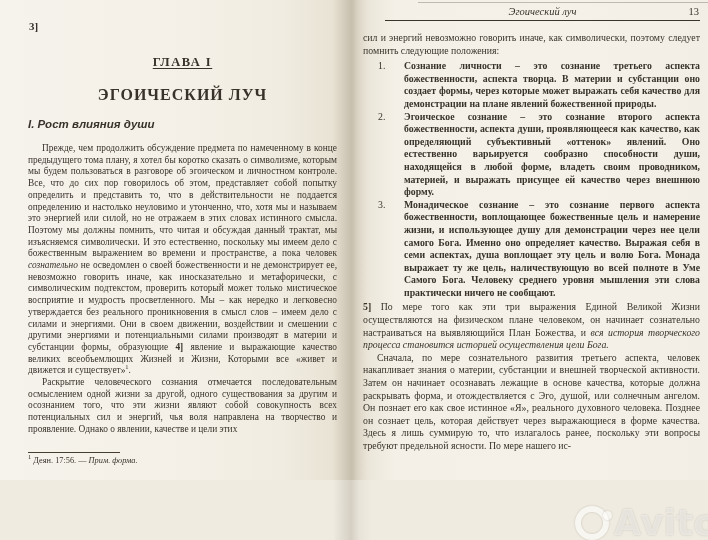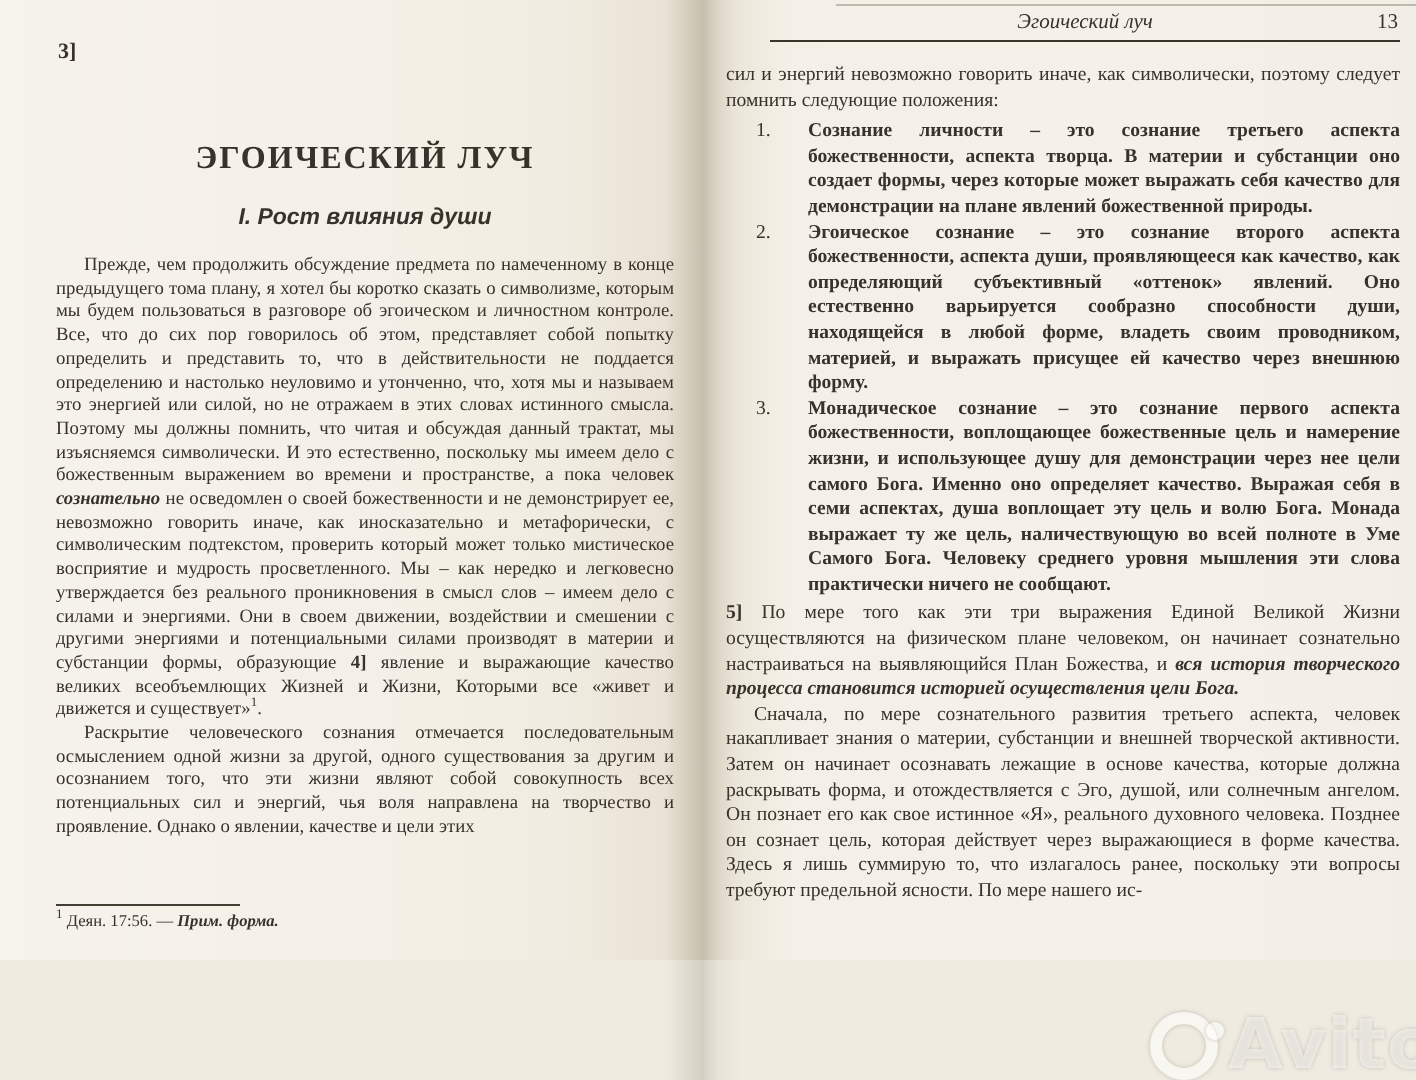--- a/index.html
+++ b/index.html
@@ -36,32 +36,32 @@
   .chapter-heading{
     margin:0;text-align:center;
     font-size:12.5px;font-weight:bold;letter-spacing:1.5px;
     text-decoration:underline;text-underline-offset:2px;
   }
   .chapter-title{
     margin:16px 0 0 0;text-align:center;
     font-size:16px;font-weight:bold;letter-spacing:1px;
   }
   .section-subtitle{
-    margin:14px 0 0 0;text-align:center;
+    margin:14px 0 0 0;
     font-family:"Liberation Sans", sans-serif;
     font-size:11.5px;font-weight:bold;font-style:italic;
   }
   .body-l{
     margin:0;text-align:justify;
     font-size:9.4px;line-height:11.7px;
   }
   .body-l.first{margin-top:13px;}
   .indent{text-indent:14px;}
   sup{font-size:6.5px;line-height:0;}
-  .seg-italic{font-style:italic;font-weight:bold;}
+  .seg-italic{font-style:italic;}
   .seg-bold{font-weight:bold;font-style:normal;}
   .footnote-block{
     position:absolute;left:28px;bottom:14px;width:300px;
   }
   .footnote-sep{width:92px;border-top:1.2px solid #453e33;margin-bottom:3px;}
   .footnote-text{margin:0;font-size:8.3px;line-height:10px;}
   
   .running-header{
     position:relative;margin-left:22px;height:15px;
     border-bottom:1.6px solid #3b342b;
@@ -106,20 +106,21 @@
     color:rgba(255,255,255,0.55);
     text-shadow:0 0 2px rgba(140,128,108,0.40);
   }
 </style>
 </head>
 <body>
 
 <div class="page page-left">
   <div class="corner-marker">3]</div>
 
+  <h1 class="chapter-heading">ГЛАВА I</h1>
 
   <h2 class="chapter-title">ЭГОИЧЕСКИЙ ЛУЧ</h2>
 
   <h3 class="section-subtitle">I. Рост влияния души</h3>
 
   <p class="body-l first indent"><span>Прежде, чем продолжить обсуждение предмета по намеченному в конце предыдущего тома плану, я хотел бы коротко сказать о символизме, которым мы будем пользоваться в разговоре об эгоическом и личностном контроле. Все, что до сих пор говорилось об этом, представляет собой попытку определить и представить то, что в действительности не поддается определению и настолько неуловимо и утонченно, что, хотя мы и называем это энергией или силой, но не отражаем в этих словах истинного смысла. Поэтому мы должны помнить, что читая и обсуждая данный трактат, мы изъясняемся символически. И это естественно, поскольку мы имеем дело с божественным выражением во времени и пространстве, а пока человек </span><span class="seg-italic">сознательно</span><span> не осведомлен о своей божественности и не демонстрирует ее, невозможно говорить иначе, как иносказательно и метафорически, с символическим подтекстом, проверить который может только мистическое восприятие и мудрость просветленного. Мы – как нередко и легковесно утверждается без реального проникновения в смысл слов – имеем дело с силами и энергиями. Они в своем движении, воздействии и смешении с другими энергиями и потенциальными силами производят в материи и субстанции формы, образующие </span><span class="seg-bold">4]</span><span> явление и выражающие качество великих всеобъемлющих Жизней и Жизни, Которыми все «живет и движется и существует»</span><sup>1</sup><span>.</span></p>
 
   <p class="body-l indent">Раскрытие человеческого сознания отмечается последовательным осмыслением одной жизни за другой, одного существования за другим и осознанием того, что эти жизни являют собой совокупность всех потенциальных сил и энергий, чья воля направлена на творчество и проявление. Однако о явлении, качестве и цели этих</p>
 
   <div class="footnote-block">

